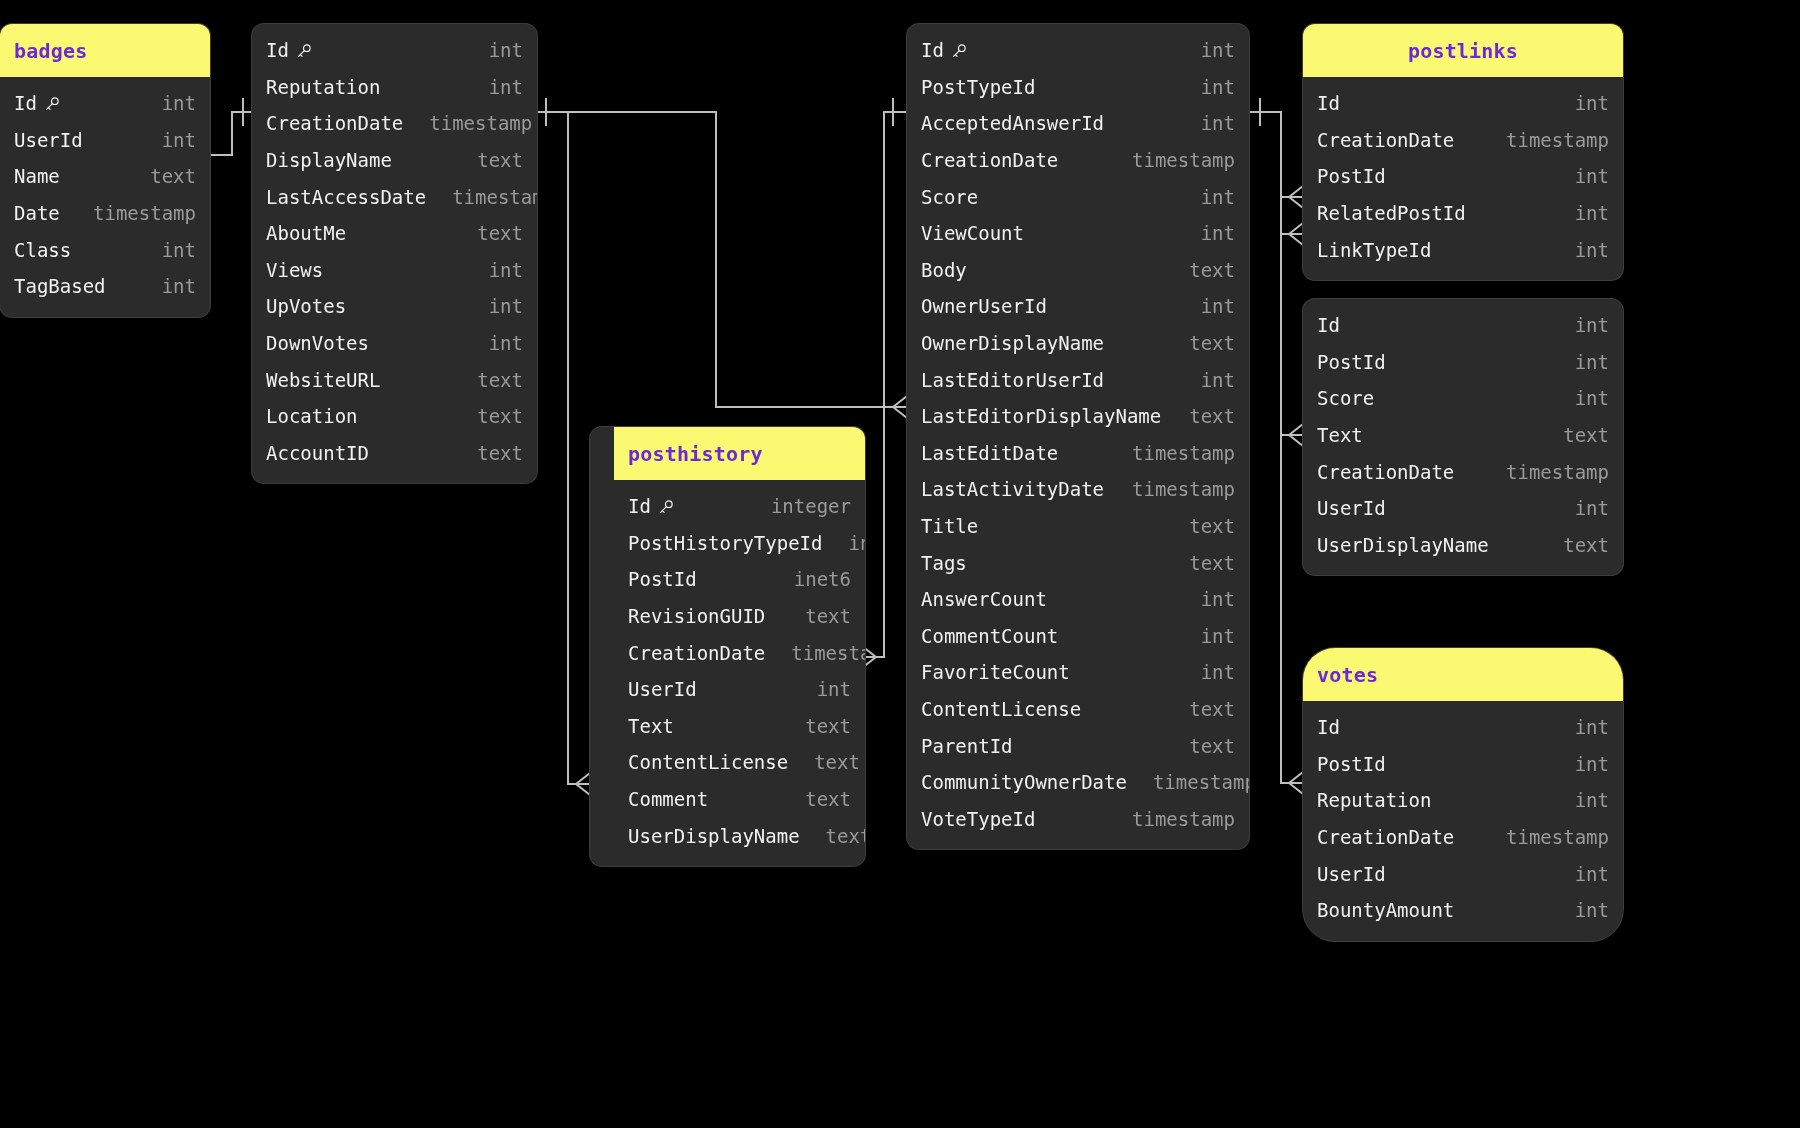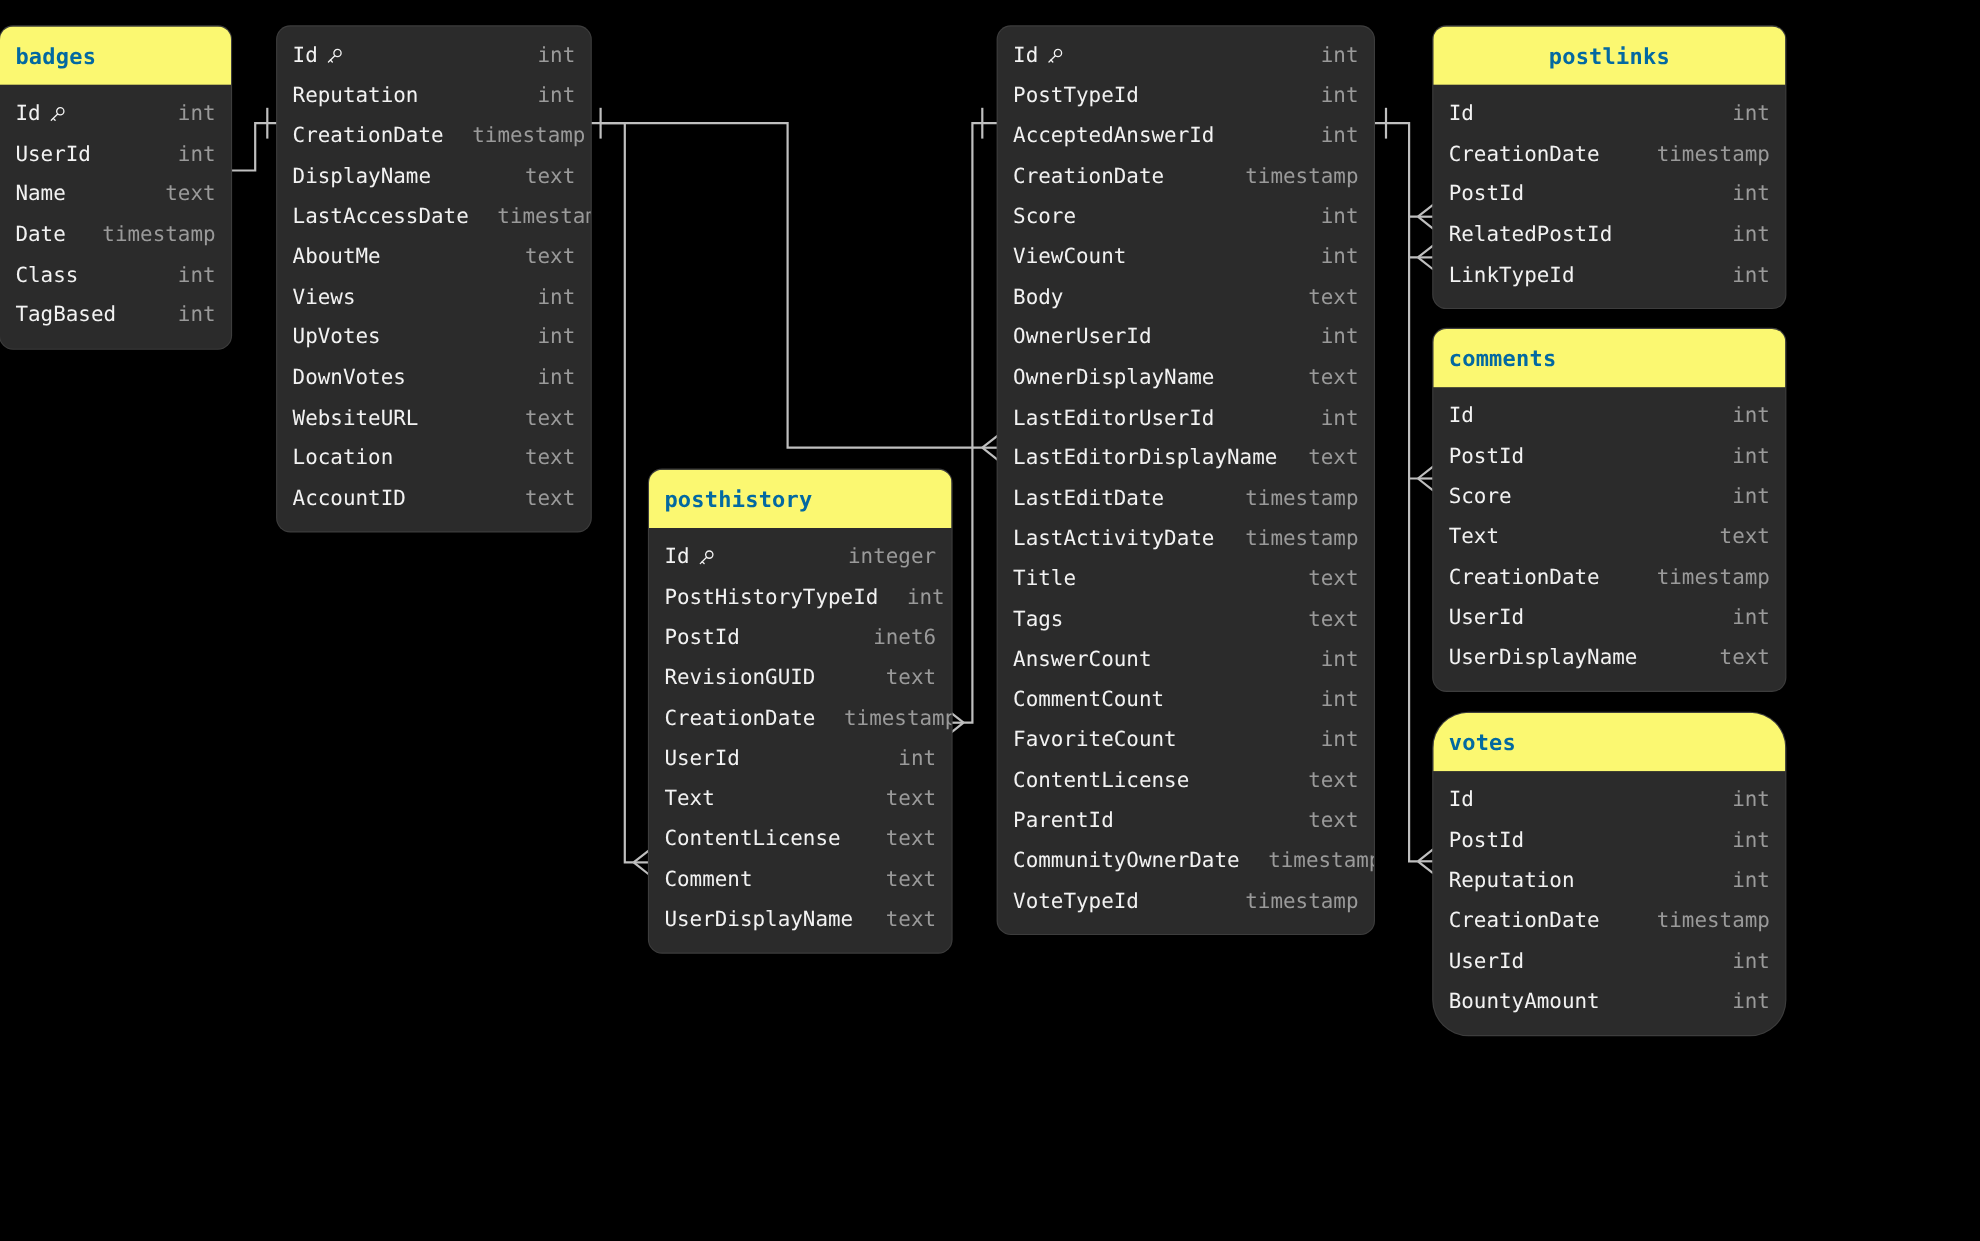--- a/index.html
+++ b/index.html
@@ -39,21 +39,21 @@
     position: absolute;
     z-index: 2;
     border-radius: 12px;
     background: #2b2b2b;
     box-shadow: 0 0 0 1px #3d3d3d;
     overflow: hidden;
   }
 
   .table-header {
     background: #fbf871;
-    color: #0369a1;
+    color: #6d28d9;
     font-weight: bold;
     font-size: 20px;
     line-height: 1;
     padding: 17px 14px 16px 14px;
     letter-spacing: 0.2px;
     white-space: nowrap;
   }
 
   .table-body {
     padding: 8px 0 12px 0;
@@ -88,21 +88,21 @@
     height: 17px;
     flex: 0 0 auto;
     position: relative;
     top: 1px;
   }
   .key-icon svg { display: block; }
 
   
   #tbl-badges     { left: 0px;    top: 24px;  width: 210px; }
   #tbl-users      { left: 252px;  top: 24px;  width: 285px; }
-  #tbl-posthistory{ left: 590px;  top: 427px; width: 275px; }
+  #tbl-posthistory{ left: 590px;  top: 427px; width: 275px; padding-left: 24px; }
   #tbl-posts      { left: 907px;  top: 24px;  width: 342px; }
   #tbl-postlinks  { left: 1303px; top: 24px;  width: 320px; text-align: center; }
   #tbl-comments   { left: 1303px; top: 299px; width: 320px; }
   #tbl-votes      { left: 1303px; top: 648px; width: 320px; border-radius: 32px; }
 </style>
 </head>
 <body>
 
 <div id="canvas">
 
@@ -439,21 +439,20 @@
           <span class="field-type">int</span>
         </div>
         <div class="field-row">
           <span class="field-name">LinkTypeId</span>
           <span class="field-type">int</span>
         </div>
       </div>
   </div>
 
   <div class="table-card" id="tbl-comments">
-    <div class="table-header">comments</div>
     <div class="table-body">
         <div class="field-row">
           <span class="field-name">Id</span>
           <span class="field-type">int</span>
         </div>
         <div class="field-row">
           <span class="field-name">PostId</span>
           <span class="field-type">int</span>
         </div>
         <div class="field-row">

